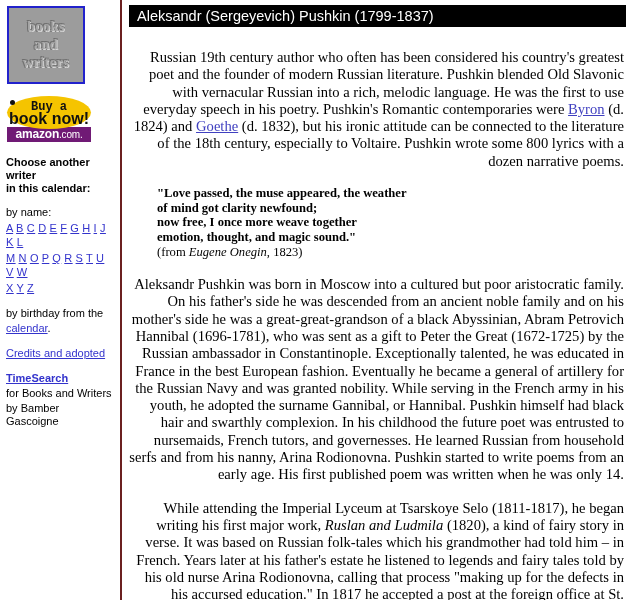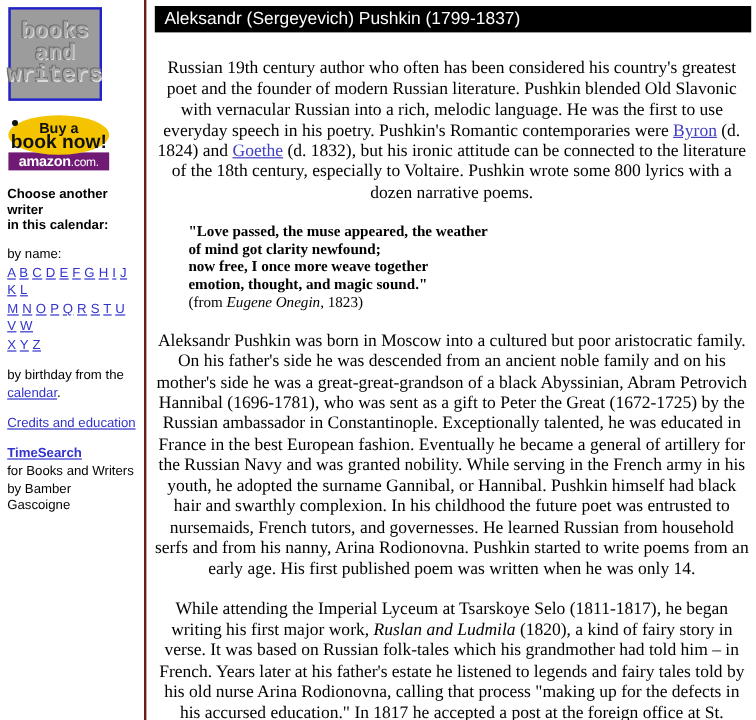--- a/index.html
+++ b/index.html
@@ -43,23 +43,23 @@
     position: relative;
     margin: 0 0 12px 1px;
   }
   .logo-inner {
     position: absolute;
     left: 0; top: 0; right: 0; bottom: 0;
     display: flex;
     flex-direction: column;
     justify-content: center;
     align-items: center;
-    font-family: Liberation Mono, monospace;
-    font-weight: bold;
-    font-size: 18px;
+    font-family: Liberation Serif, serif;
+    font-weight: bold;
+    font-size: 14px;
     line-height: 18px;
     letter-spacing: 0.5px;
     color: #a8a8a8;
     text-shadow:
       -1px -1px 0 #6e6e6e,
        1px  1px 0 #d8d8d8,
       -1px  1px 0 #7a7a7a,
        1px -1px 0 #7a7a7a;
   }
   .logo-inner span { display: block; }
@@ -91,21 +91,21 @@
     height: 5px;
     background: #111;
     border-radius: 50%;
   }
   .amz-line1, .amz-line2 {
     font-family: "Liberation Sans", sans-serif;
     font-weight: bold;
     color: #111;
     line-height: 12px;
   }
-  .amz-line1 { font-size: 12px; }
+  .amz-line1 { font-size: 12px; font-family: Liberation Mono, monospace; }
   .amz-line2 { font-size: 16px; }
   .amz-bar {
     background: #701a75;
     color: #fff;
     text-align: center;
     font-family: "Liberation Sans", sans-serif;
     font-size: 12px;
     font-weight: bold;
     line-height: 15px;
     height: 15px;
@@ -164,21 +164,21 @@
     box-sizing: border-box;
     margin-bottom: 22px;
     overflow: hidden;
     white-space: nowrap;
   }
   .para {
     font-family: "Liberation Serif", serif;
     font-size: 14.6px;
     line-height: 17.3px;
     margin: 0 0 16px 0;
-    text-align: center;
+    text-align: right;
     padding-right: 2px;
   }
   .para a {
     color: #4040c0;
     text-decoration: underline;
   }
   .quote {
     margin: 0 0 16px 0;
     padding-left: 28px;
     font-family: "Liberation Serif", serif;
@@ -258,21 +258,21 @@
       <a href="#">Z</a>
     </div>
 
     <div class="sb-gap"></div>
 
     <div class="sb-line">by birthday from the</div>
     <div class="sb-line"><a href="#">calendar</a><span>.</span></div>
 
     <div class="sb-gap"></div>
 
-    <div class="sb-line"><a href="#">Credits and education</a></div>
+    <div class="sb-line"><a href="#">Credits and adopted</a></div>
 
     <div class="sb-gap"></div>
 
     <div class="sb-line sb-bold"><a href="#">TimeSearch</a></div>
     <div class="sb-line">for Books and Writers</div>
     <div class="sb-line"><span>by </span><span class="sb-italic">Bamber Gascoigne</span></div>
 
   </div>
 
   <div id="divider"></div>

